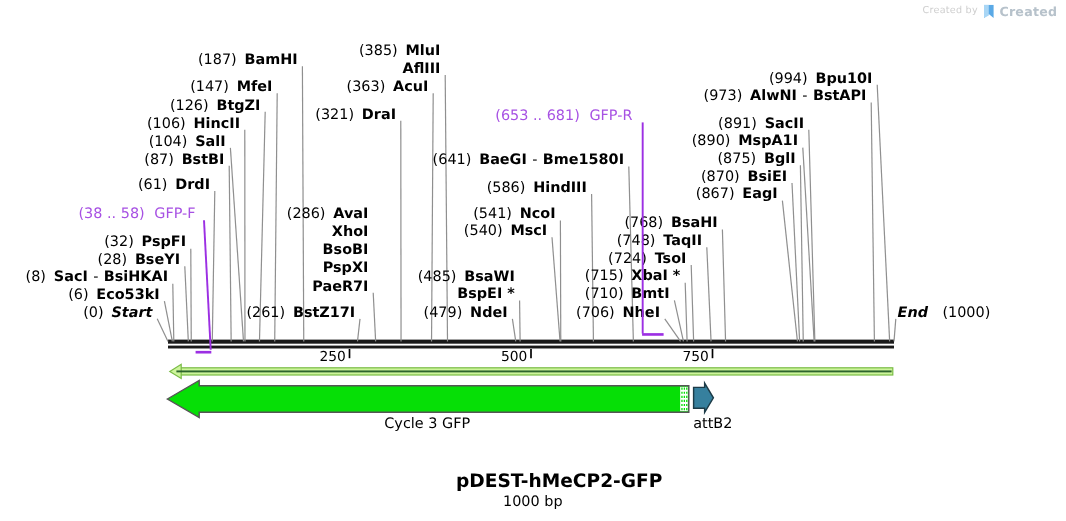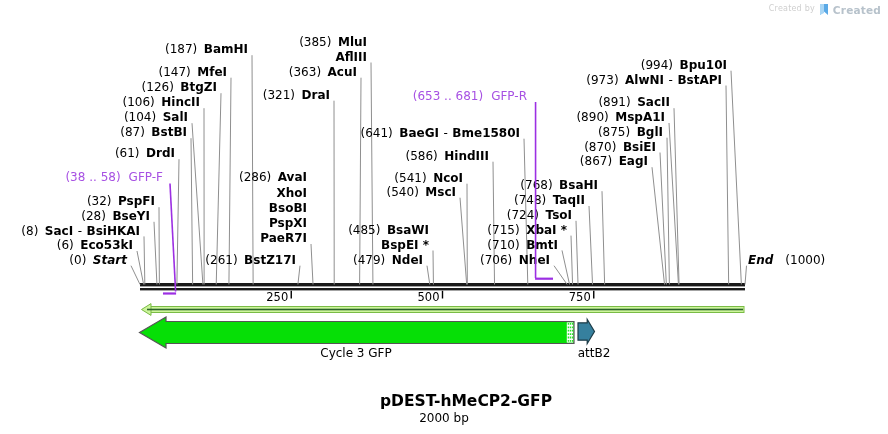--- a/index.html
+++ b/index.html
@@ -129,15 +129,15 @@
       <text x="356" y="357" text-anchor="middle" font-size="12" fill="#000000">Cycle 3 GFP</text>
       <rect x="150" y="306.5" width="594" height="6" fill="#cdf59b" stroke="#79bb45" stroke-width="1"></rect>
       <polygon points="141.5,309.5 151,303.6 151,315.4" fill="#cdf59b" stroke="#79bb45" stroke-width="1"></polygon>
       <rect x="147" y="308.7" width="596" height="1.6" fill="#2d642d"></rect>
       <polygon points="578,322.8 587.2,322.8 587.2,319.3 594.5,331.5 587.2,343.7 587.2,340.2 578,340.2" fill="#36809e" stroke="#1c3b47" stroke-width="1.2"></polygon>
       <text x="594" y="357" text-anchor="middle" font-size="12" fill="#000000">attB2</text>
     </svg>
 
   <div class="title-wrap">
     <div class="map-title">pDEST-hMeCP2-GFP</div>
-    <div class="map-subtitle">2000 bp</div>
+    <div class="map-subtitle">1000 bp</div>
   </div>
 </div>
 
 </body></html>

